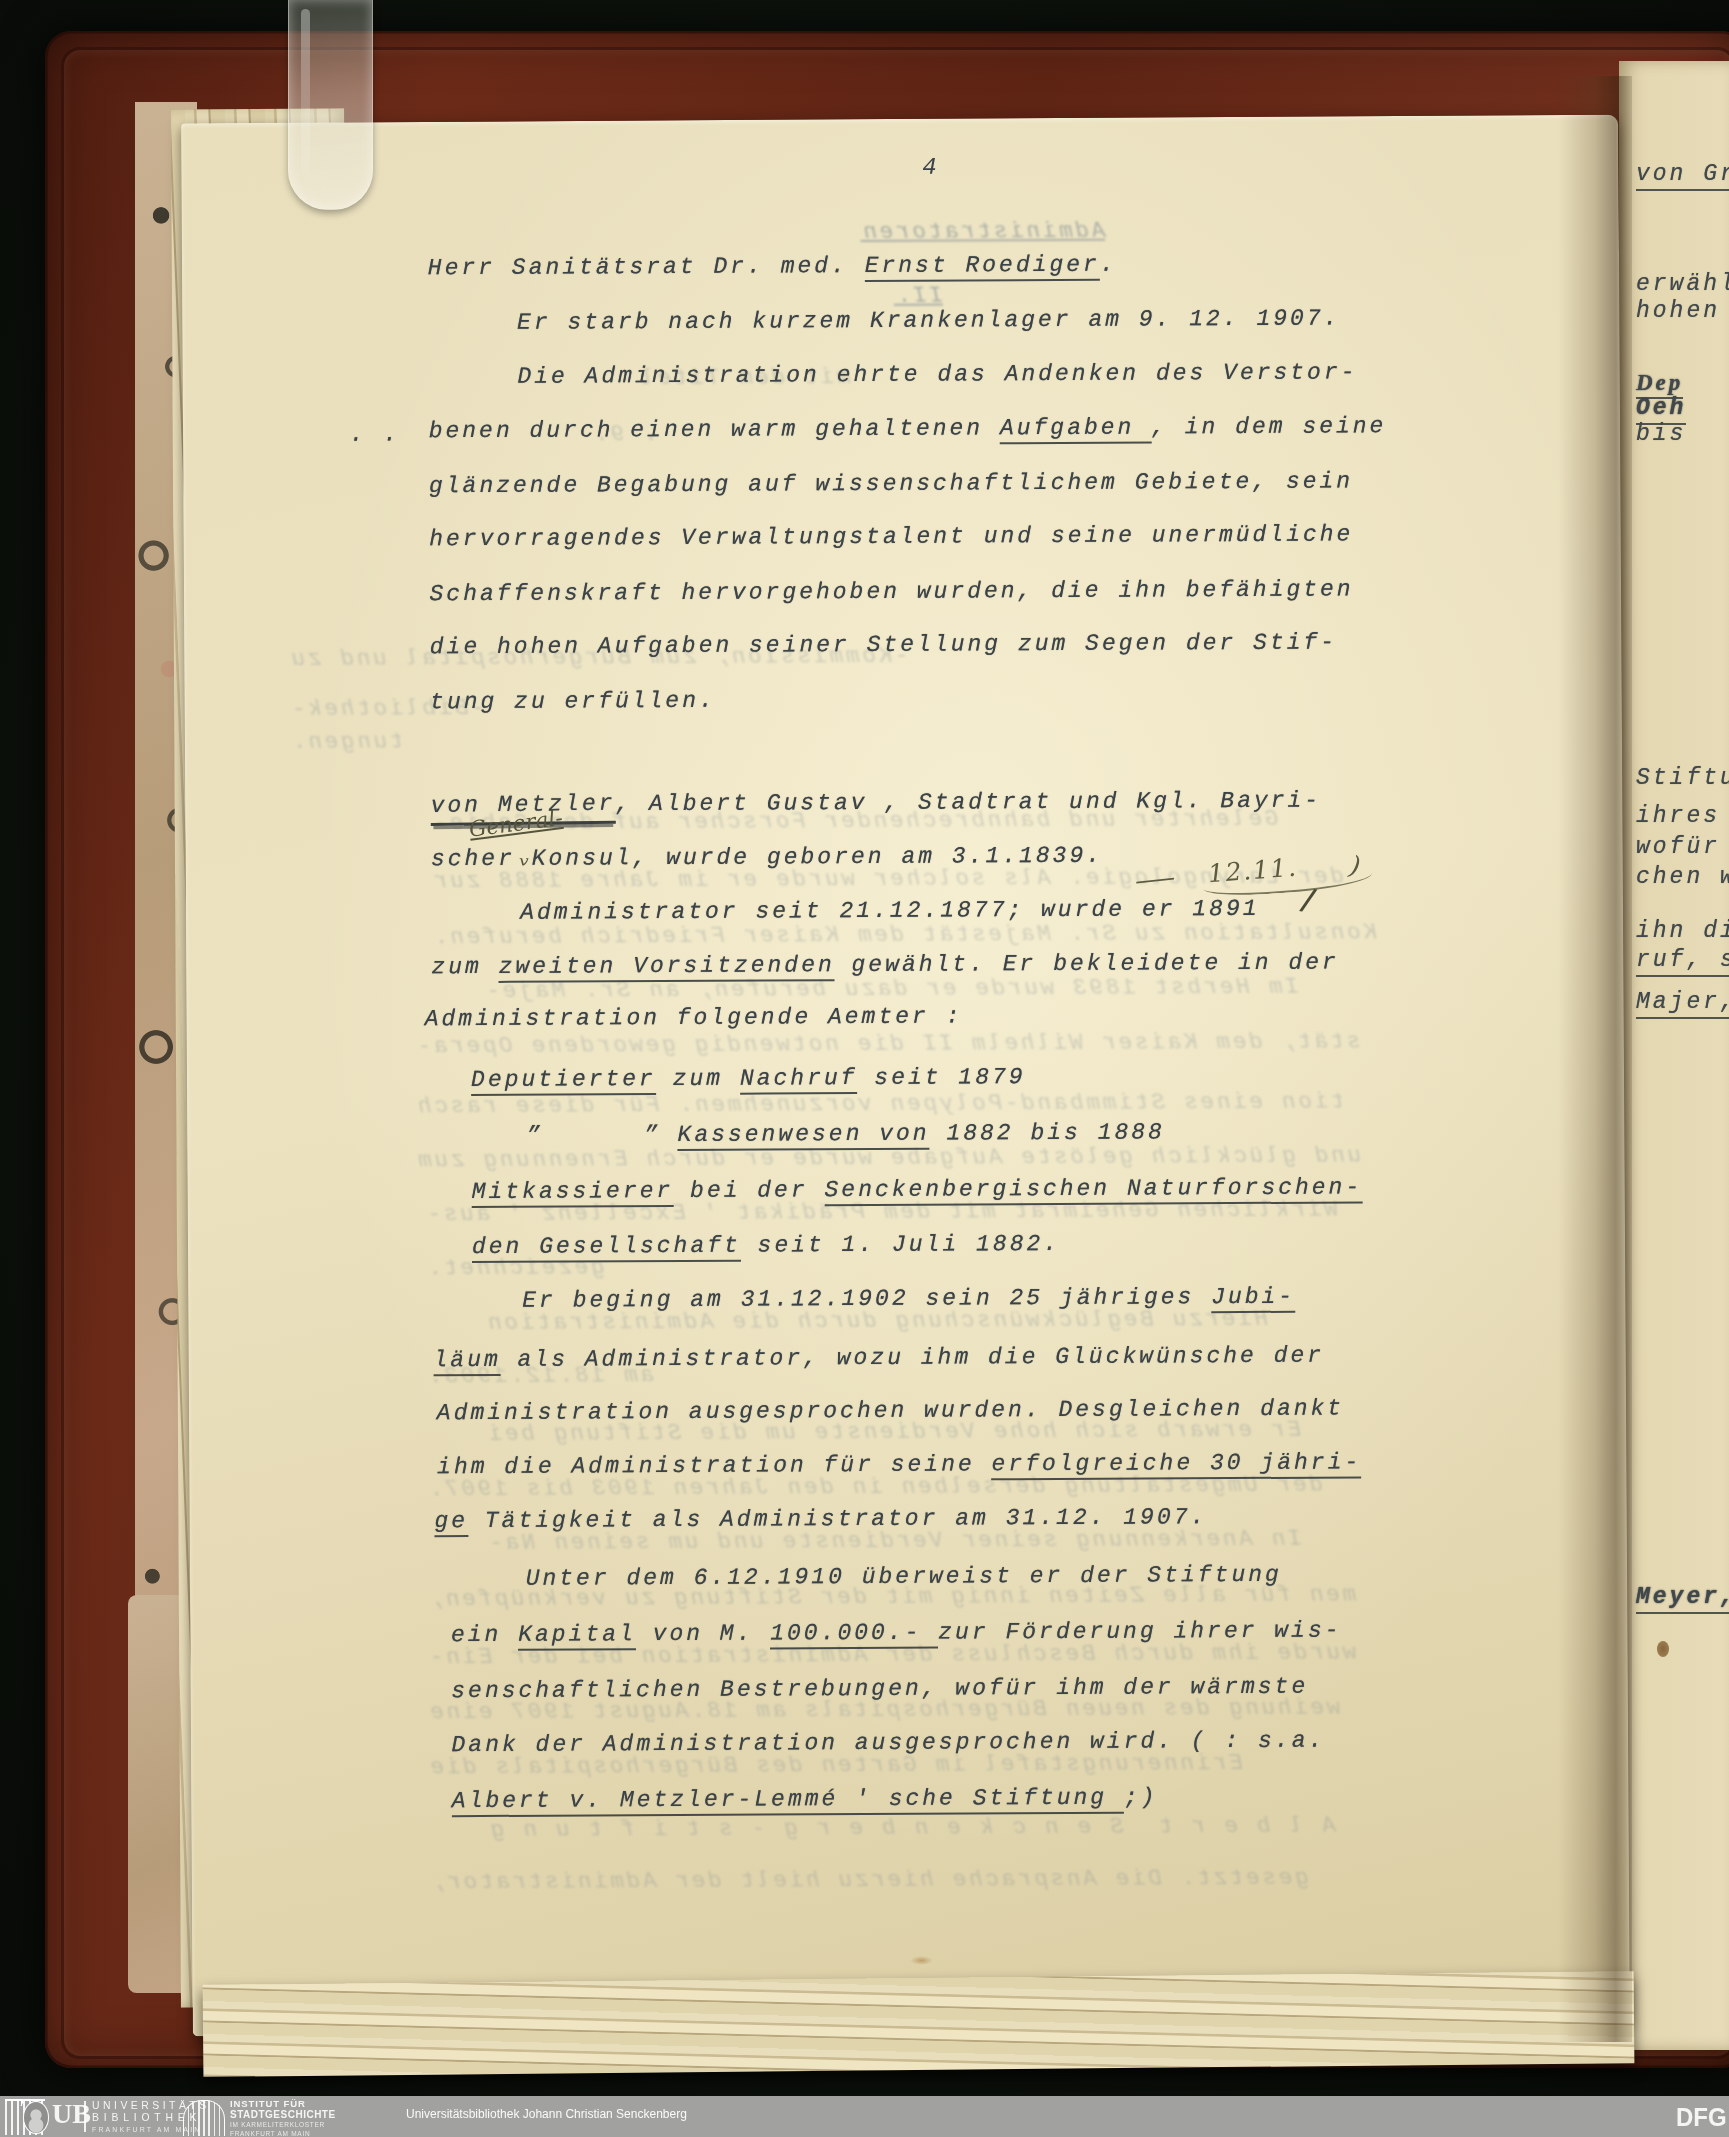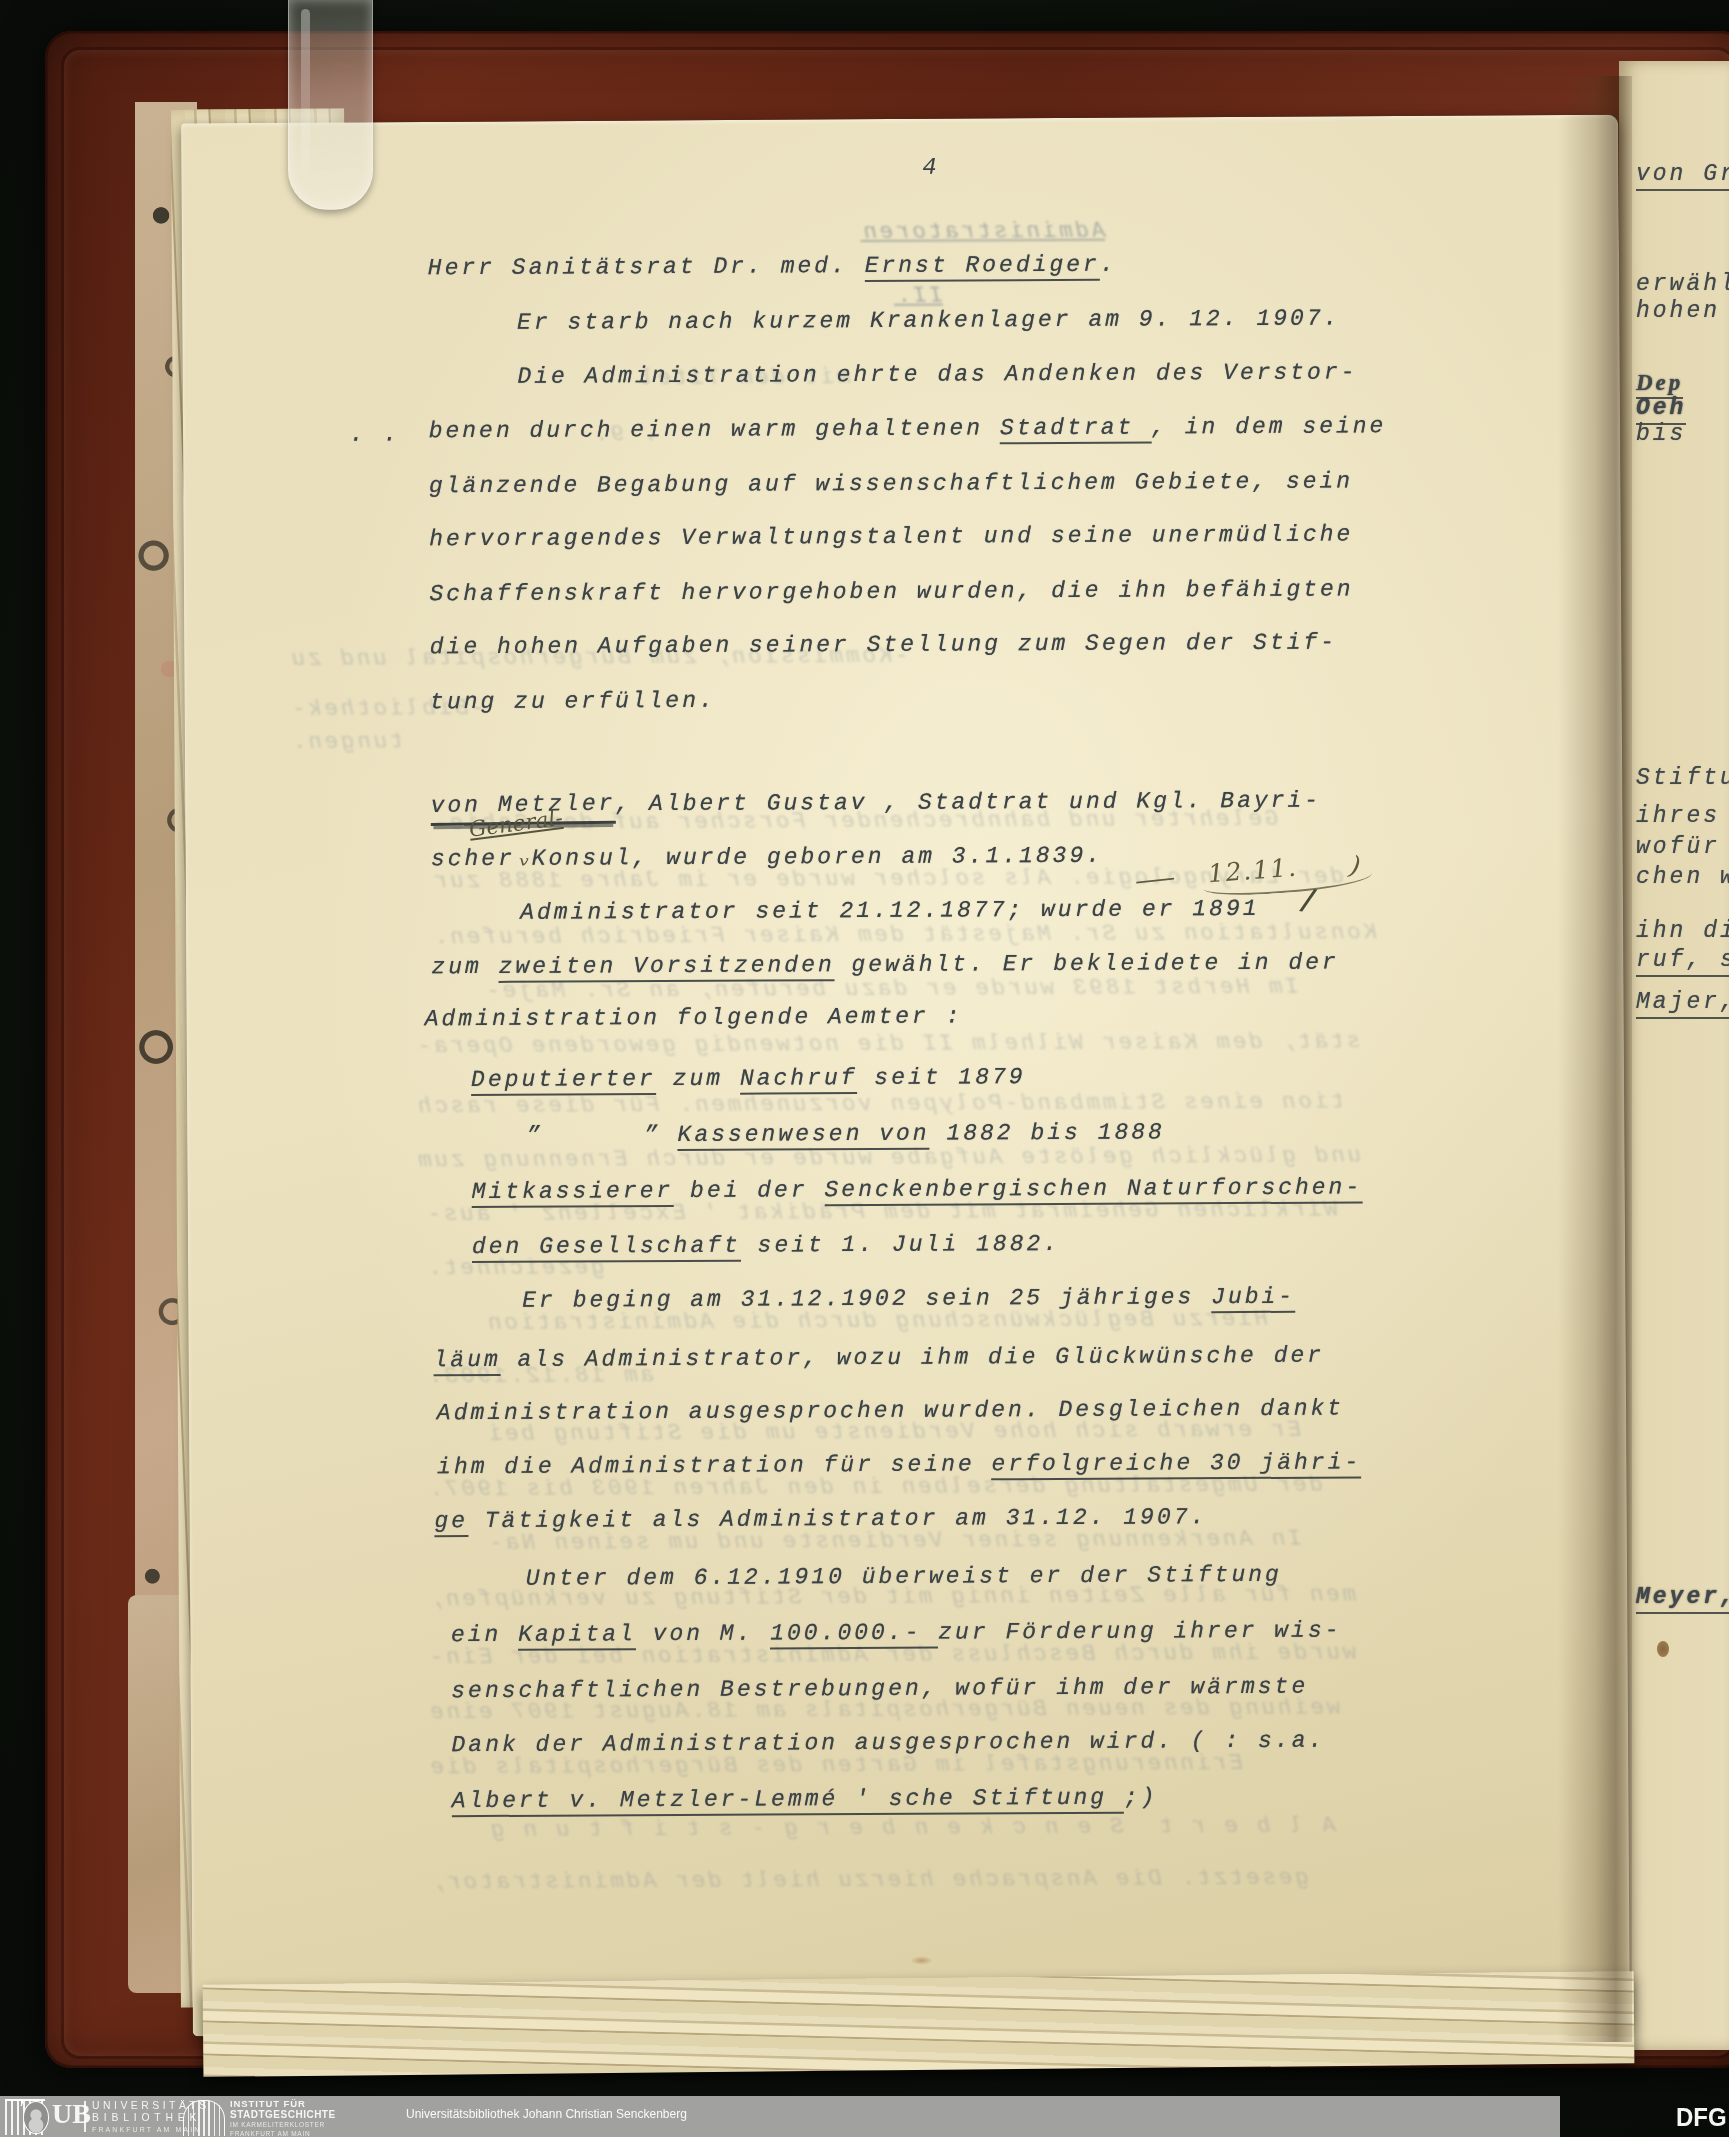--- a/index.html
+++ b/index.html
@@ -95,21 +95,21 @@
   .hw-underline{position:absolute;left:1204px;top:870px;width:169px;height:22.5px;
     border-bottom:2.6px solid rgba(92,90,64,.8);border-radius:0 0 60% 35%;transform:rotate(-3deg);}
   
   .clip{position:absolute;left:288px;top:0;width:83px;height:209px;
     border:1.7px solid rgba(250,250,240,.5);border-top:none;border-radius:0 0 40px 40px;
     background:linear-gradient(175deg,rgba(140,148,132,.38) 0%,rgba(225,222,205,.45) 45%,rgba(242,238,224,.6) 100%);
     box-shadow:0 3.5px 7px rgba(0,0,0,.3), inset 0 0 12px rgba(255,255,255,.4);}
   .clip::after{content:"";position:absolute;left:12px;top:8.6px;width:8.6px;height:164px;border-radius:7px;
     background:linear-gradient(rgba(255,255,255,.35),rgba(255,255,255,.05));}
   
-  .footer-bar{position:absolute;left:0;top:2096px;width:1560px;height:42px;background:#a1a19f;}
+  .footer-bar{position:absolute;left:0;top:2096px;width:1729px;height:42px;background:#a1a19f;}
   .fb{position:absolute;color:#f5f5f3;}
   .ub-cols{left:5.2px;top:3.5px;width:38px;height:35px;
     background:repeating-linear-gradient(90deg,rgba(255,255,255,.9) 0 1.7px,transparent 1.7px 6px);}
   .ub-cols::before{content:"";position:absolute;left:0;top:-0.9px;width:40px;height:7px;
     background:linear-gradient(100deg,transparent 40%,#fff 41%,#fff 44%,transparent 45%),
                linear-gradient(#fff 0 1.7px,transparent 1.7px);}
   .ub-portrait{left:22.5px;top:5.2px;width:24px;height:31px;border:1.7px solid #fff;border-radius:50%;
     background:radial-gradient(circle at 50% 42%,#cfcfcd 0 5.2px,transparent 6px),
                radial-gradient(circle at 50% 75%,#cfcfcd 0 7px,transparent 7.8px),#8f8f8d;}
   .ub-abbr{left:52px;top:1.7px;font-family:"Liberation Serif",serif;font-weight:bold;font-size:28px;}
@@ -174,21 +174,21 @@
     <div class="bleed-line" style="left: 424px; top: 1751px;">Erinnerungstafel im Garten des Bürgerhospitals die</div>
     <div class="bleed-line" style="left: 484px; top: 1814px;">A l b e r t  S e n c k e n b e r g - s t i f t u n g</div>
     <div class="bleed-line" style="left: 424px; top: 1866px;">gesetzt. Die Ansprache hierzu hielt der Administrator,</div>
   </div>
 <div class="type-layer">
   <div class="page-num">4</div>
 <div class="typed-line" style="left: 432px; top: 252px;"><span>Herr Sanitätsrat Dr. med. </span><span class="u">Ernst Roediger</span><span>.</span></div>
     <div class="typed-line" style="left: 521px; top: 307px;"><span>Er starb nach kurzem Krankenlager am 9. 12. 1907.</span></div>
     <div class="typed-line" style="left: 521px; top: 361px;"><span>Die Administration ehrte das Andenken des Verstor-</span></div>
     <div class="typed-line" style="left: 353px; top: 418px;"><span>. .</span></div>
-    <div class="typed-line" style="left: 432px; top: 415px;"><span>benen durch einen warm gehaltenen </span><span class="u">Stadtrat </span><span>, in dem seine</span></div>
+    <div class="typed-line" style="left: 432px; top: 415px;"><span>benen durch einen warm gehaltenen </span><span class="u">Aufgaben </span><span>, in dem seine</span></div>
     <div class="typed-line" style="left: 432px; top: 470px;"><span>glänzende Begabung auf wissenschaftlichem Gebiete, sein</span></div>
     <div class="typed-line" style="left: 432px; top: 523px;"><span>hervorragendes Verwaltungstalent und seine unermüdliche</span></div>
     <div class="typed-line" style="left: 432px; top: 578px;"><span>Schaffenskraft hervorgehoben wurden, die ihn befähigten</span></div>
     <div class="typed-line" style="left: 432px; top: 631px;"><span>die hohen Aufgaben seiner Stellung zum Segen der Stif-</span></div>
     <div class="typed-line" style="left: 432px; top: 686px;"><span>tung zu erfüllen.</span></div>
     <div class="typed-line" style="left: 432px; top: 789px;"><span class="u2">von Metzler</span><span>, Albert Gustav , Stadtrat und Kgl. Bayri-</span></div>
     <div class="typed-line" style="left: 432px; top: 843px;"><span>scher Konsul, wurde geboren am 3.1.1839.</span></div>
     <div class="typed-line" style="left: 521px; top: 897px;"><span>Administrator seit 21.12.1877; wurde er 1891</span></div>
     <div class="typed-line" style="left: 432px; top: 951px;"><span>zum </span><span class="u">zweiten Vorsitzenden</span><span> gewählt. Er bekleidete in der</span></div>
     <div class="typed-line" style="left: 425px; top: 1003px;"><span>Administration folgende Aemter :</span></div>

